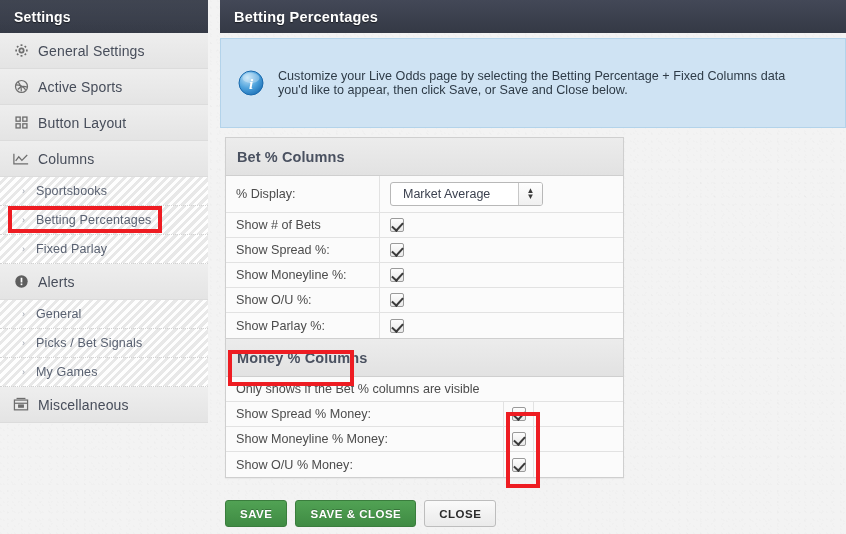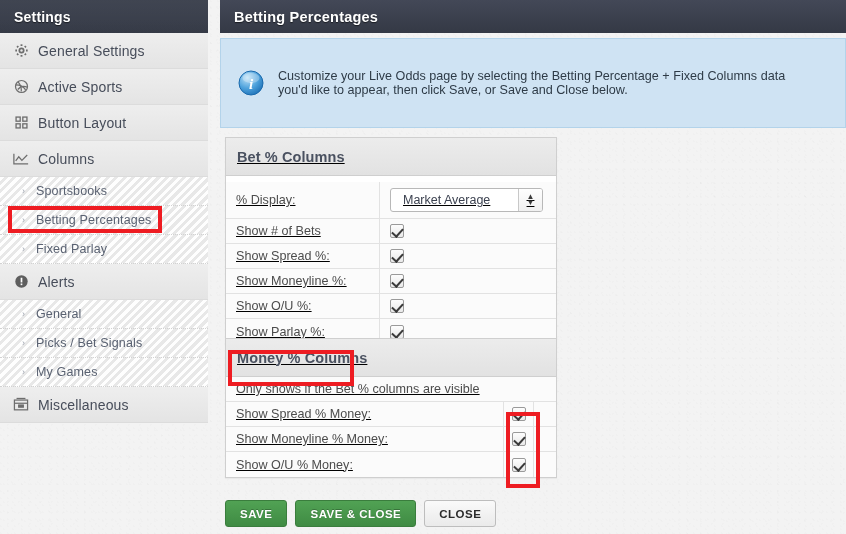--- a/index.html
+++ b/index.html
@@ -143,26 +143,25 @@
     font-size: 12.6px;
     color: #2e3b47;
     line-height: 14px;
     max-width: 540px;
   }
 
   
   .panel {
     position: absolute;
     left: 5px;
-    width: 332px;
+    width: 399px;
     border: 1px solid #cfcfcf;
     box-sizing: border-box;
     background: #ffffff;
     box-shadow: 0 1px 1px rgba(0,0,0,0.04);
-    text-decoration: underline;
   }
   #panel-bet { top: 137px; }
   #panel-money { top: 338px; }
   .panel-title {
     height: 38px;
     background: linear-gradient(to bottom, #ececec, #e2e2e2);
     border-bottom: 1px solid #cfcfcf;
     display: flex; align-items: center;
     padding-left: 11px;
     box-sizing: border-box;
@@ -172,21 +171,21 @@
     letter-spacing: 0.1px;
   }
   .row {
     display: flex;
     border-bottom: 1px solid #e2e2e2;
     min-height: 25px;
     background: #fbfbfb;
     box-sizing: border-box;
   }
   .row:last-child { border-bottom: none; }
-  .row.tall { min-height: 37px; margin-top: 6px; }
+  .row.tall { min-height: 37px; }
   .cell-label {
     width: 154px;
     flex: 0 0 auto;
     display: flex; align-items: center;
     padding-left: 10px;
     box-sizing: border-box;
     font-size: 12.6px;
     color: #4c4c4c;
     border-right: 1px solid #e2e2e2;
     background: #fbfbfb;

